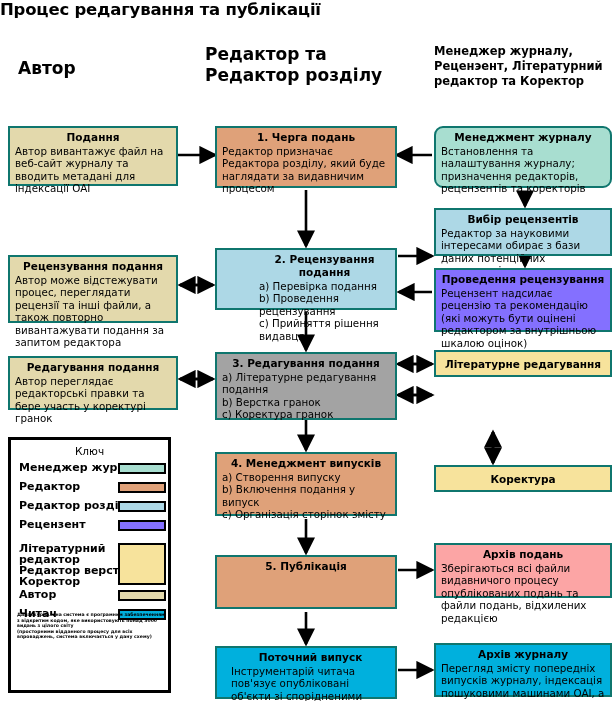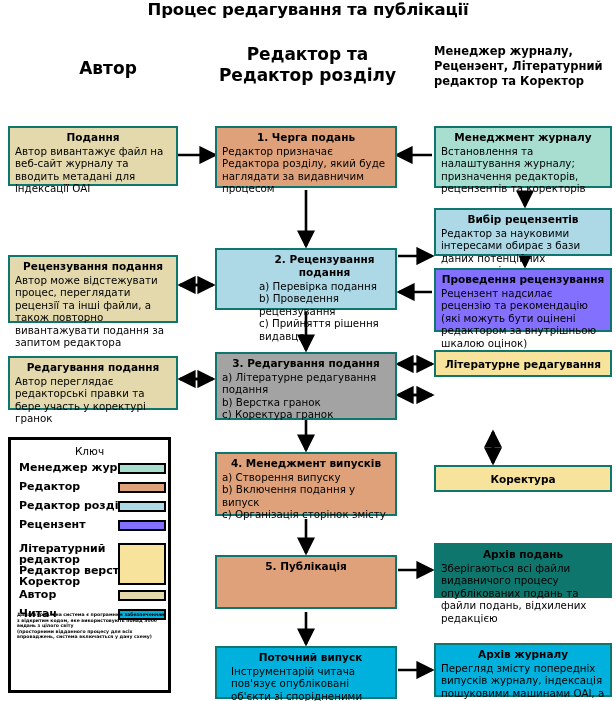--- a/index.html
+++ b/index.html
@@ -15,21 +15,21 @@
     overflow: hidden;
   }
   #canvas {
     position: absolute;
     left: 0; top: 0;
     width: 616px;
     height: 701px;
   }
   .ttl {
     position: absolute;
-    text-align: center;
+    text-align: left;
     font-weight: bold;
     color: #000;
   }
   #main-title {
     left: 0; top: 0; width: 616px;
     font-size: 16.5px;
     letter-spacing: -0.2px;
   }
   #col-head-author {
     left: 18px; top: 58px; width: 180px;
@@ -237,21 +237,21 @@
 
   <div class="node" style="left:215px; top:555px; width:182px; height:54px; background:#dfa179;">
     <span class="hd">5. Публікація</span>
   </div>
 
   <div class="node" style="left:215px; top:646px; width:182px; height:53px; background:#00b0dd;padding-left:14px;">
     <span class="hd">Поточний випуск</span>
     <span class="bd">Інструментарій читача пов'язує опубліковані об'єкти зі спорідненими внутрішніми та зовнішніми ресурсами</span>
   </div>
 
-  <div class="node" style="left:434px; top:126px; width:178px; height:62px; background:#a8ded0;">
+  <div class="node" style="left:434px; top:126px; width:178px; height:62px; background:#a8ded0;border-radius:9px;">
     <span class="hd">Менеджмент журналу</span>
     <span class="bd">Встановлення та налаштування журналу; призначення редакторів, рецензентів та коректорів</span>
   </div>
 
   <div class="node" style="left:434px; top:208px; width:178px; height:48px; background:#add8e6;">
     <span class="hd">Вибір рецензентів</span>
     <span class="bd">Редактор за науковими інтересами обирає з бази даних потенційних рецензентів</span>
   </div>
 
   <div class="node" style="left:434px; top:268px; width:178px; height:64px; background:#8470ff;">
@@ -263,21 +263,21 @@
     <span class="hd">Літературне редагування</span>
     <span class="bd"></span>
   </div>
 
 
   <div class="node center" style="left:434px; top:465px; width:178px; height:27px; background:#f7e39c; padding-top:6px;">
     <span class="hd">Коректура</span>
     <span class="bd"></span>
   </div>
 
-  <div class="node" style="left:434px; top:543px; width:178px; height:55px; background:#0f766e;">
+  <div class="node" style="left:434px; top:543px; width:178px; height:55px; background:#fca5a5;">
     <span class="hd">Архів подань</span>
     <span class="bd">Зберігаються всі файли видавничого процесу опублікованих подань та файли подань, відхилених редакцією</span>
   </div>
 
   <div class="node" style="left:434px; top:643px; width:178px; height:54px; background:#00b0dd;">
     <span class="hd">Архів журналу</span>
     <span class="bd">Перегляд змісту попередніх випусків журналу, індексація пошуковими машинами OAI, а також Google і т.п.</span>
   </div>
 
   <div id="legend">

